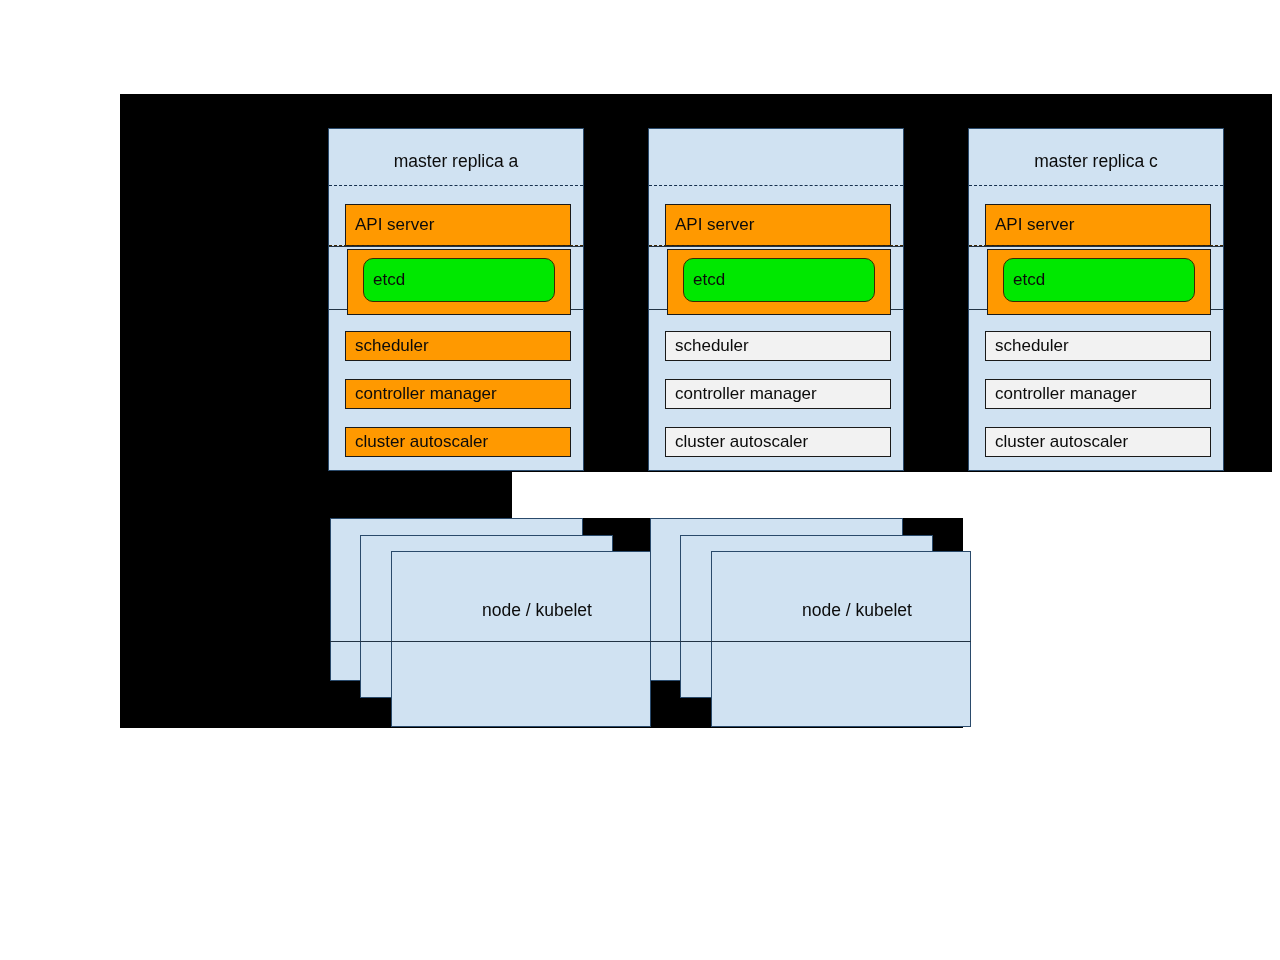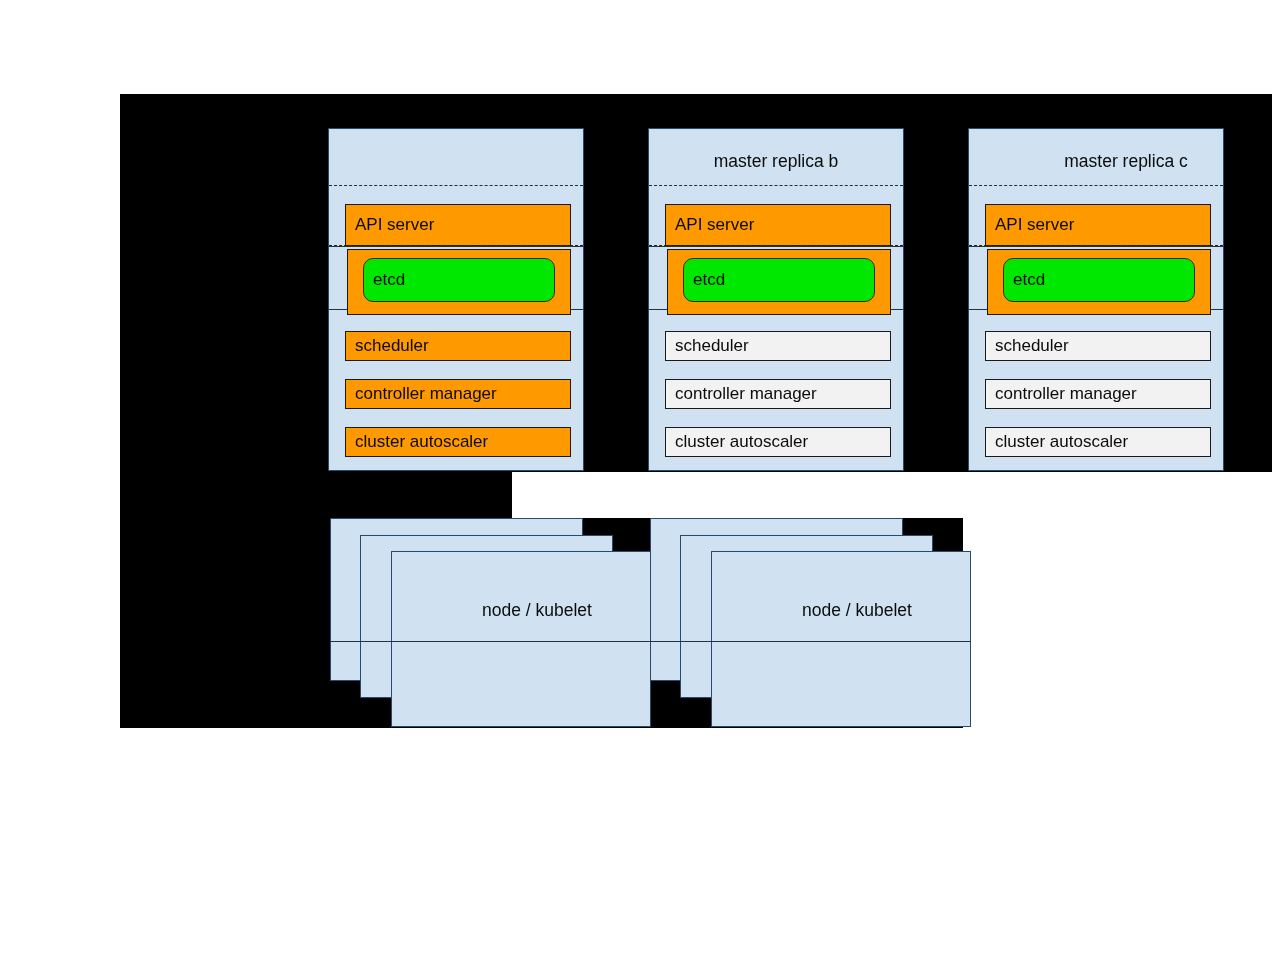--- a/index.html
+++ b/index.html
@@ -108,20 +108,21 @@
 <div id="canvas">
 
   <div class="blk" style="left:120px; top:94px; width:1152px; height:378px;"></div>
 
   <div class="blk" style="left:120px; top:472px; width:392px; height:256px;"></div>
 
   <div class="blk" style="left:120px; top:518px; width:843px; height:210px;"></div>
 
   <div class="card blue" style="left:328px; top:128px; width:256px; height:343px; border:1px solid #2a4a6b; background:#d0e2f2;">
 
+    <div class="nodelabel t18" style="top:22px;">master replica a</div>
 
     <div class="dash" style="top:56px;"></div>
     <div class="hline" style="top:117px;"></div>
     <div class="hline" style="top:180px;"></div>
 
     <div class="box orange" style="left:18px; top:120px; width:224px; height:66px;"></div>
 
     <div class="box orange lft t17" style="left:16px; top:75px; width:226px; height:42px;">API server</div>
 
     <div class="dashw" style="top:116px;"></div>
@@ -130,21 +131,20 @@
 
     <div class="box orange lft t17" style="left:16px; top:202px; width:226px; height:30px;">scheduler</div>
 
     <div class="box orange lft t17" style="left:16px; top:250px; width:226px; height:30px;">controller manager</div>
 
     <div class="box orange lft t17" style="left:16px; top:298px; width:226px; height:30px;">cluster autoscaler</div>
   </div>
 
   <div class="card blue" style="left:648px; top:128px; width:256px; height:343px; border:1px solid #2a4a6b; background:#d0e2f2;">
 
-    <div class="nodelabel t18" style="top:22px;">master replica b</div>
 
     <div class="dash" style="top:56px;"></div>
     <div class="hline" style="top:117px;"></div>
     <div class="hline" style="top:180px;"></div>
 
     <div class="box orange" style="left:18px; top:120px; width:224px; height:66px;"></div>
 
     <div class="box orange lft t17" style="left:16px; top:75px; width:226px; height:42px;">API server</div>
 
     <div class="dashw" style="top:116px;"></div>
@@ -153,21 +153,21 @@
 
     <div class="box ghost lft t17" style="left:16px; top:202px; width:226px; height:30px;">scheduler</div>
 
     <div class="box ghost lft t17" style="left:16px; top:250px; width:226px; height:30px;">controller manager</div>
 
     <div class="box ghost lft t17" style="left:16px; top:298px; width:226px; height:30px;">cluster autoscaler</div>
   </div>
 
   <div class="card blue" style="left:968px; top:128px; width:256px; height:343px; border:1px solid #2a4a6b; background:#d0e2f2;">
 
-    <div class="nodelabel t18" style="top:22px;padding-left:30px;">master replica c</div>
+    <div class="nodelabel t18" style="top:22px;">master replica c</div>
 
     <div class="dash" style="top:56px;"></div>
     <div class="hline" style="top:117px;"></div>
     <div class="hline" style="top:180px;"></div>
 
     <div class="box orange" style="left:18px; top:120px; width:224px; height:66px;"></div>
 
     <div class="box orange lft t17" style="left:16px; top:75px; width:226px; height:42px;">API server</div>
 
     <div class="dashw" style="top:116px;"></div>

